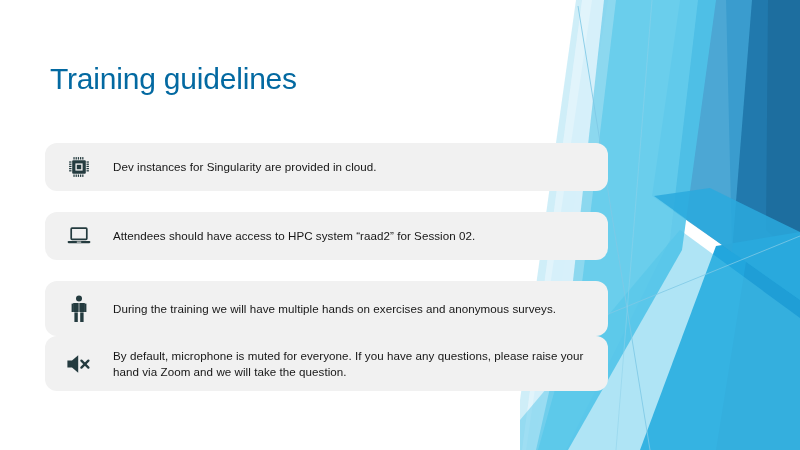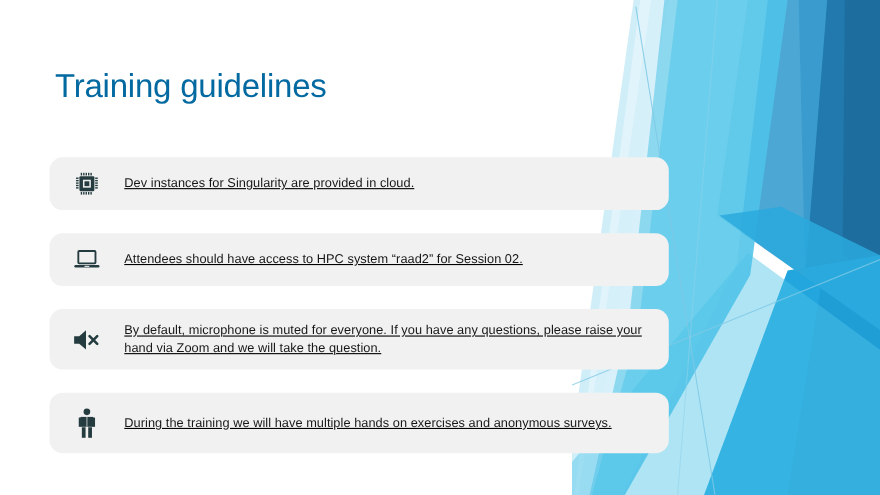--- a/index.html
+++ b/index.html
@@ -54,21 +54,20 @@
   }
   .row {
     position: relative;
     background: #f1f1f1;
     border-radius: 12px;
     display: flex;
     align-items: center;
     box-sizing: border-box;
     padding: 0 10px 0 0;
     margin-bottom: 21px;
-    text-decoration: underline;
   }
   .row.r1 { height: 48px; }
   .row.r2 { height: 48px; align-items: center; }
   .row.r3 { height: 55px; }
   .row.r4 { height: 55px; margin-bottom: 0; }
 
   .row-icon {
     flex: 0 0 68px;
     height: 100%;
     display: flex;
@@ -163,42 +162,42 @@
         <svg width="26" height="22" viewBox="0 0 26 22" fill="none">
           <rect x="5.2" y="3.2" width="15.6" height="11.2" rx="0.8" fill="none" stroke="#243b3f" stroke-width="1.7"></rect>
           <rect x="7.2" y="5.2" width="11.6" height="7.2" fill="#f1f1f1"></rect>
           <rect x="1.6" y="16.0" width="22.8" height="2.2" rx="1.1" fill="#243b3f"></rect>
           <rect x="10.8" y="16.6" width="4.4" height="1.0" fill="#f1f1f1"></rect>
         </svg>
       </div>
       <div class="row-text">Attendees should have access to HPC system “raad2” for Session 02.</div>
     </div>
 
-    <div class="row r3">
-      <div class="row-icon">
-        <svg width="28" height="22" viewBox="0 0 28 22" fill="none">
-          <path d="M2.4 7.6 H7.0 L13.2 2.2 V19.8 L7.0 14.4 H2.4 Z" fill="#243b3f"></path>
-          <g stroke="#243b3f" stroke-width="2.3" stroke-linecap="round">
-            <line x1="16.4" y1="7.6" x2="23.4" y2="14.6"></line>
-            <line x1="23.4" y1="7.6" x2="16.4" y2="14.6"></line>
-          </g>
-        </svg>
-      </div>
-      <div class="row-text">By default, microphone is muted for everyone. If you have any questions, please raise your hand via Zoom and we will take the question.</div>
-    </div>
-
     <div class="row r4">
       <div class="row-icon">
         <svg width="20" height="30" viewBox="0 0 20 30" fill="none">
           <circle cx="10" cy="4.4" r="3.0" fill="#243b3f"></circle>
           <path d="M4.2 9.0 H15.8 V18.0 H4.2 Z" fill="#243b3f"></path>
           <rect x="2.6" y="9.6" width="2.0" height="8.4" fill="#243b3f"></rect>
           <rect x="15.4" y="9.6" width="2.0" height="8.4" fill="#243b3f"></rect>
           <rect x="5.4" y="18.4" width="3.4" height="9.6" fill="#243b3f"></rect>
           <rect x="11.2" y="18.4" width="3.4" height="9.6" fill="#243b3f"></rect>
           <rect x="9.4" y="9.0" width="1.2" height="9.0" fill="#f1f1f1" opacity="0.55"></rect>
         </svg>
       </div>
       <div class="row-text">During the training we will have multiple hands on exercises and anonymous surveys.</div>
     </div>
 
+    <div class="row r3">
+      <div class="row-icon">
+        <svg width="28" height="22" viewBox="0 0 28 22" fill="none">
+          <path d="M2.4 7.6 H7.0 L13.2 2.2 V19.8 L7.0 14.4 H2.4 Z" fill="#243b3f"></path>
+          <g stroke="#243b3f" stroke-width="2.3" stroke-linecap="round">
+            <line x1="16.4" y1="7.6" x2="23.4" y2="14.6"></line>
+            <line x1="23.4" y1="7.6" x2="16.4" y2="14.6"></line>
+          </g>
+        </svg>
+      </div>
+      <div class="row-text">By default, microphone is muted for everyone. If you have any questions, please raise your hand via Zoom and we will take the question.</div>
+    </div>
+
   </div>
 </div>
 
 </body></html>

